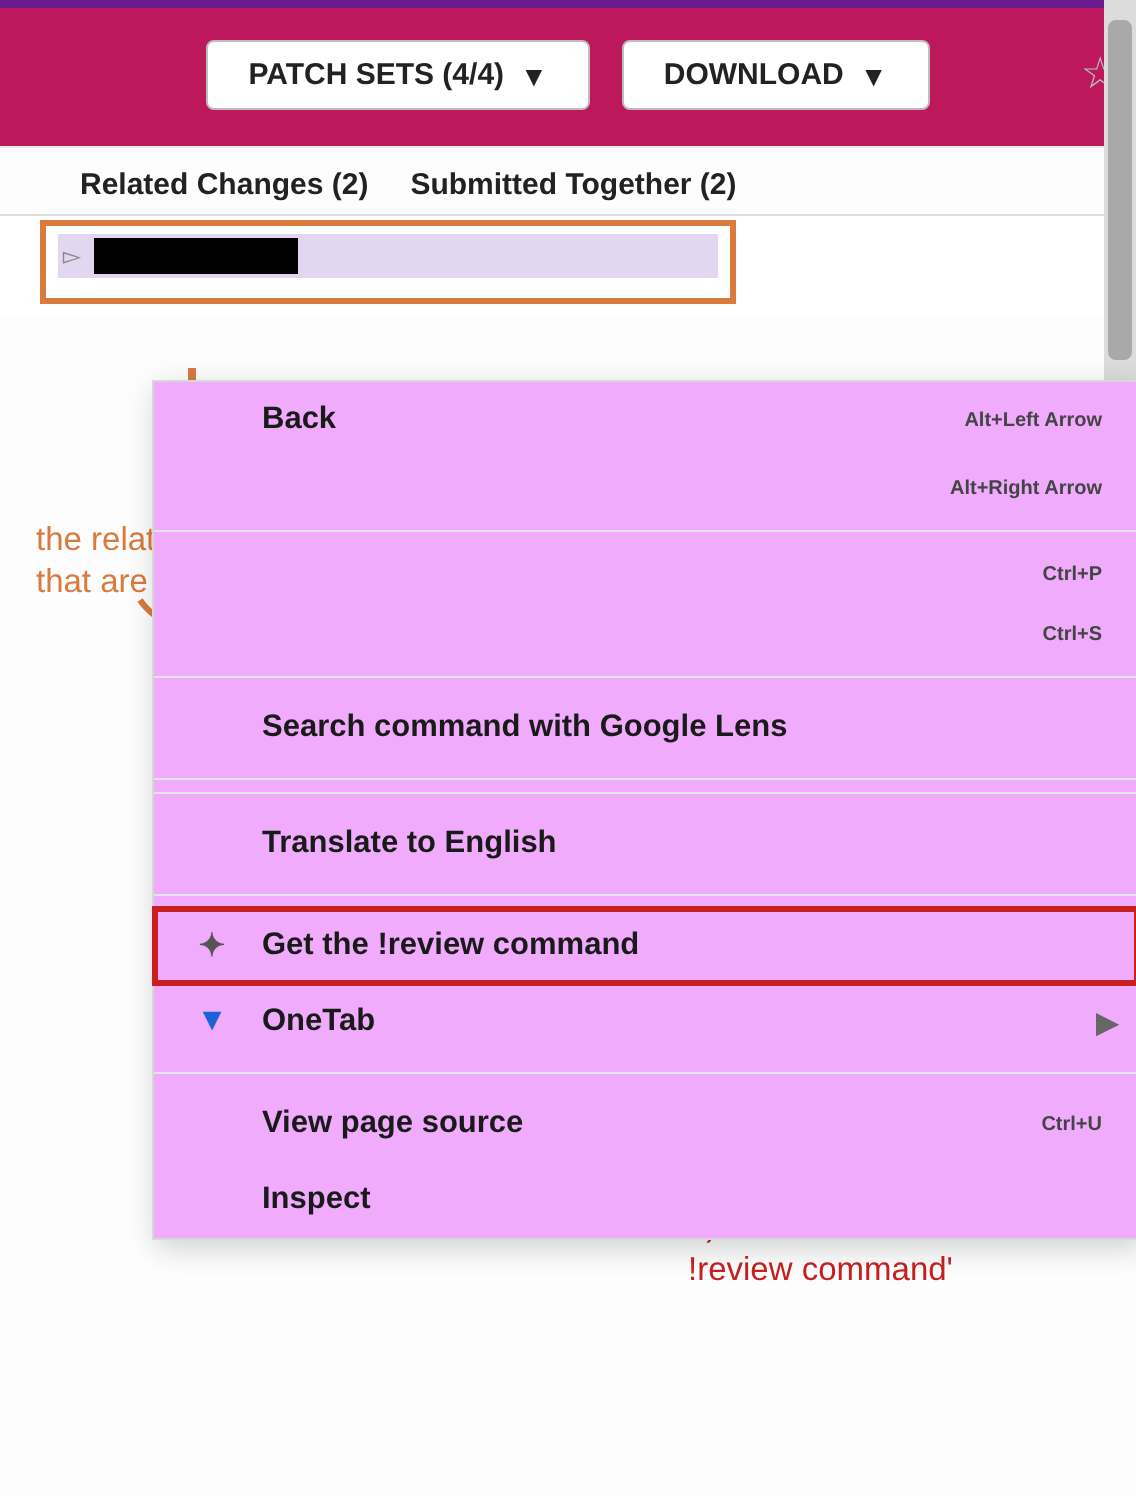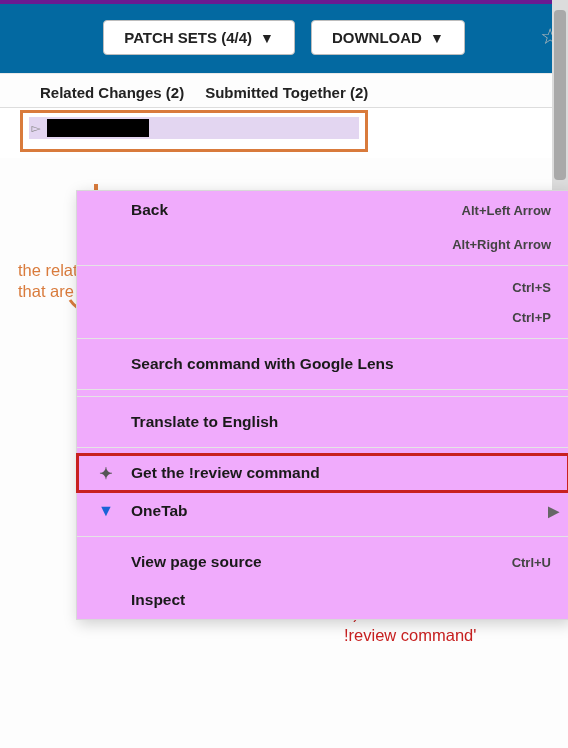--- a/index.html
+++ b/index.html
@@ -11,21 +11,21 @@
     width: 568px;
     height: 748px;
     position: relative;
     overflow: hidden;
   }
   .topbar-purple {
     height: 4px;
     background: #6b1a91;
   }
   .topbar-area {
-    background: #0369a1;
+    background: #be185d;
     padding: 16px 0 18px 0;
     display: flex;
     gap: 16px;
     justify-content: center;
     border-bottom: 1px solid #e9e9e9;
     position: relative;
   }
   .pillbtn {
     background: #fff;
     border: 1px solid #bdbdbd;
@@ -131,21 +131,21 @@
     display: flex;
     align-items: center;
     padding: 0 18px;
     height: 38px;
     gap: 14px;
     position: relative;
     cursor: pointer;
   }
   .ctxmenu .mi .iconcol { width: 22px; display:flex; align-items:center; justify-content:center; }
   .ctxmenu .mi .lbl { flex: 1; }
-  .ctxmenu .mi .sc { color: #444; font-size: 13px; }
+  .ctxmenu .mi .sc { color: #444; font-size: 10px; }
   .ctxmenu .mi .subarrow { color:#666; font-size:14px; position:absolute; right:10px;}
   .ctxmenu .sep {
     height: 1px; background: #e4e4e4; margin: 6px 0;
   }
   .ctxmenu .mi.noicon { padding-left: 54px; }
   .ctxmenu .mi.rightonly { justify-content: flex-end; }
   .ctxmenu .mi.rightonly .sc { color:#444; }
   .ctxmenu .highlight {
     outline: 3px solid #c82020;
     outline-offset: -2px;
@@ -223,24 +223,24 @@
 <div class="ctxmenu">
   <div class="mi noicon">
     <span class="lbl">Back</span>
     <span class="sc">Alt+Left Arrow</span>
   </div>
   <div class="mi rightonly" style="height:30px; padding-right:18px;">
     <span class="sc">Alt+Right Arrow</span>
   </div>
   <div class="sep"></div>
   <div class="mi rightonly" style="height:30px; padding-right:18px;">
+    <span class="sc">Ctrl+P</span>
+  </div>
+  <div class="mi rightonly" style="height:30px; padding-right:18px;">
     <span class="sc">Ctrl+S</span>
-  </div>
-  <div class="mi rightonly" style="height:30px; padding-right:18px;">
-    <span class="sc">Ctrl+P</span>
   </div>
   <div class="sep"></div>
   <div class="mi noicon">
     <span class="lbl">Search command with Google Lens</span>
   </div>
   <div class="sep"></div>
   <div class="sep"></div>
   <div class="mi noicon">
     <span class="lbl">Translate to English</span>
   </div>

